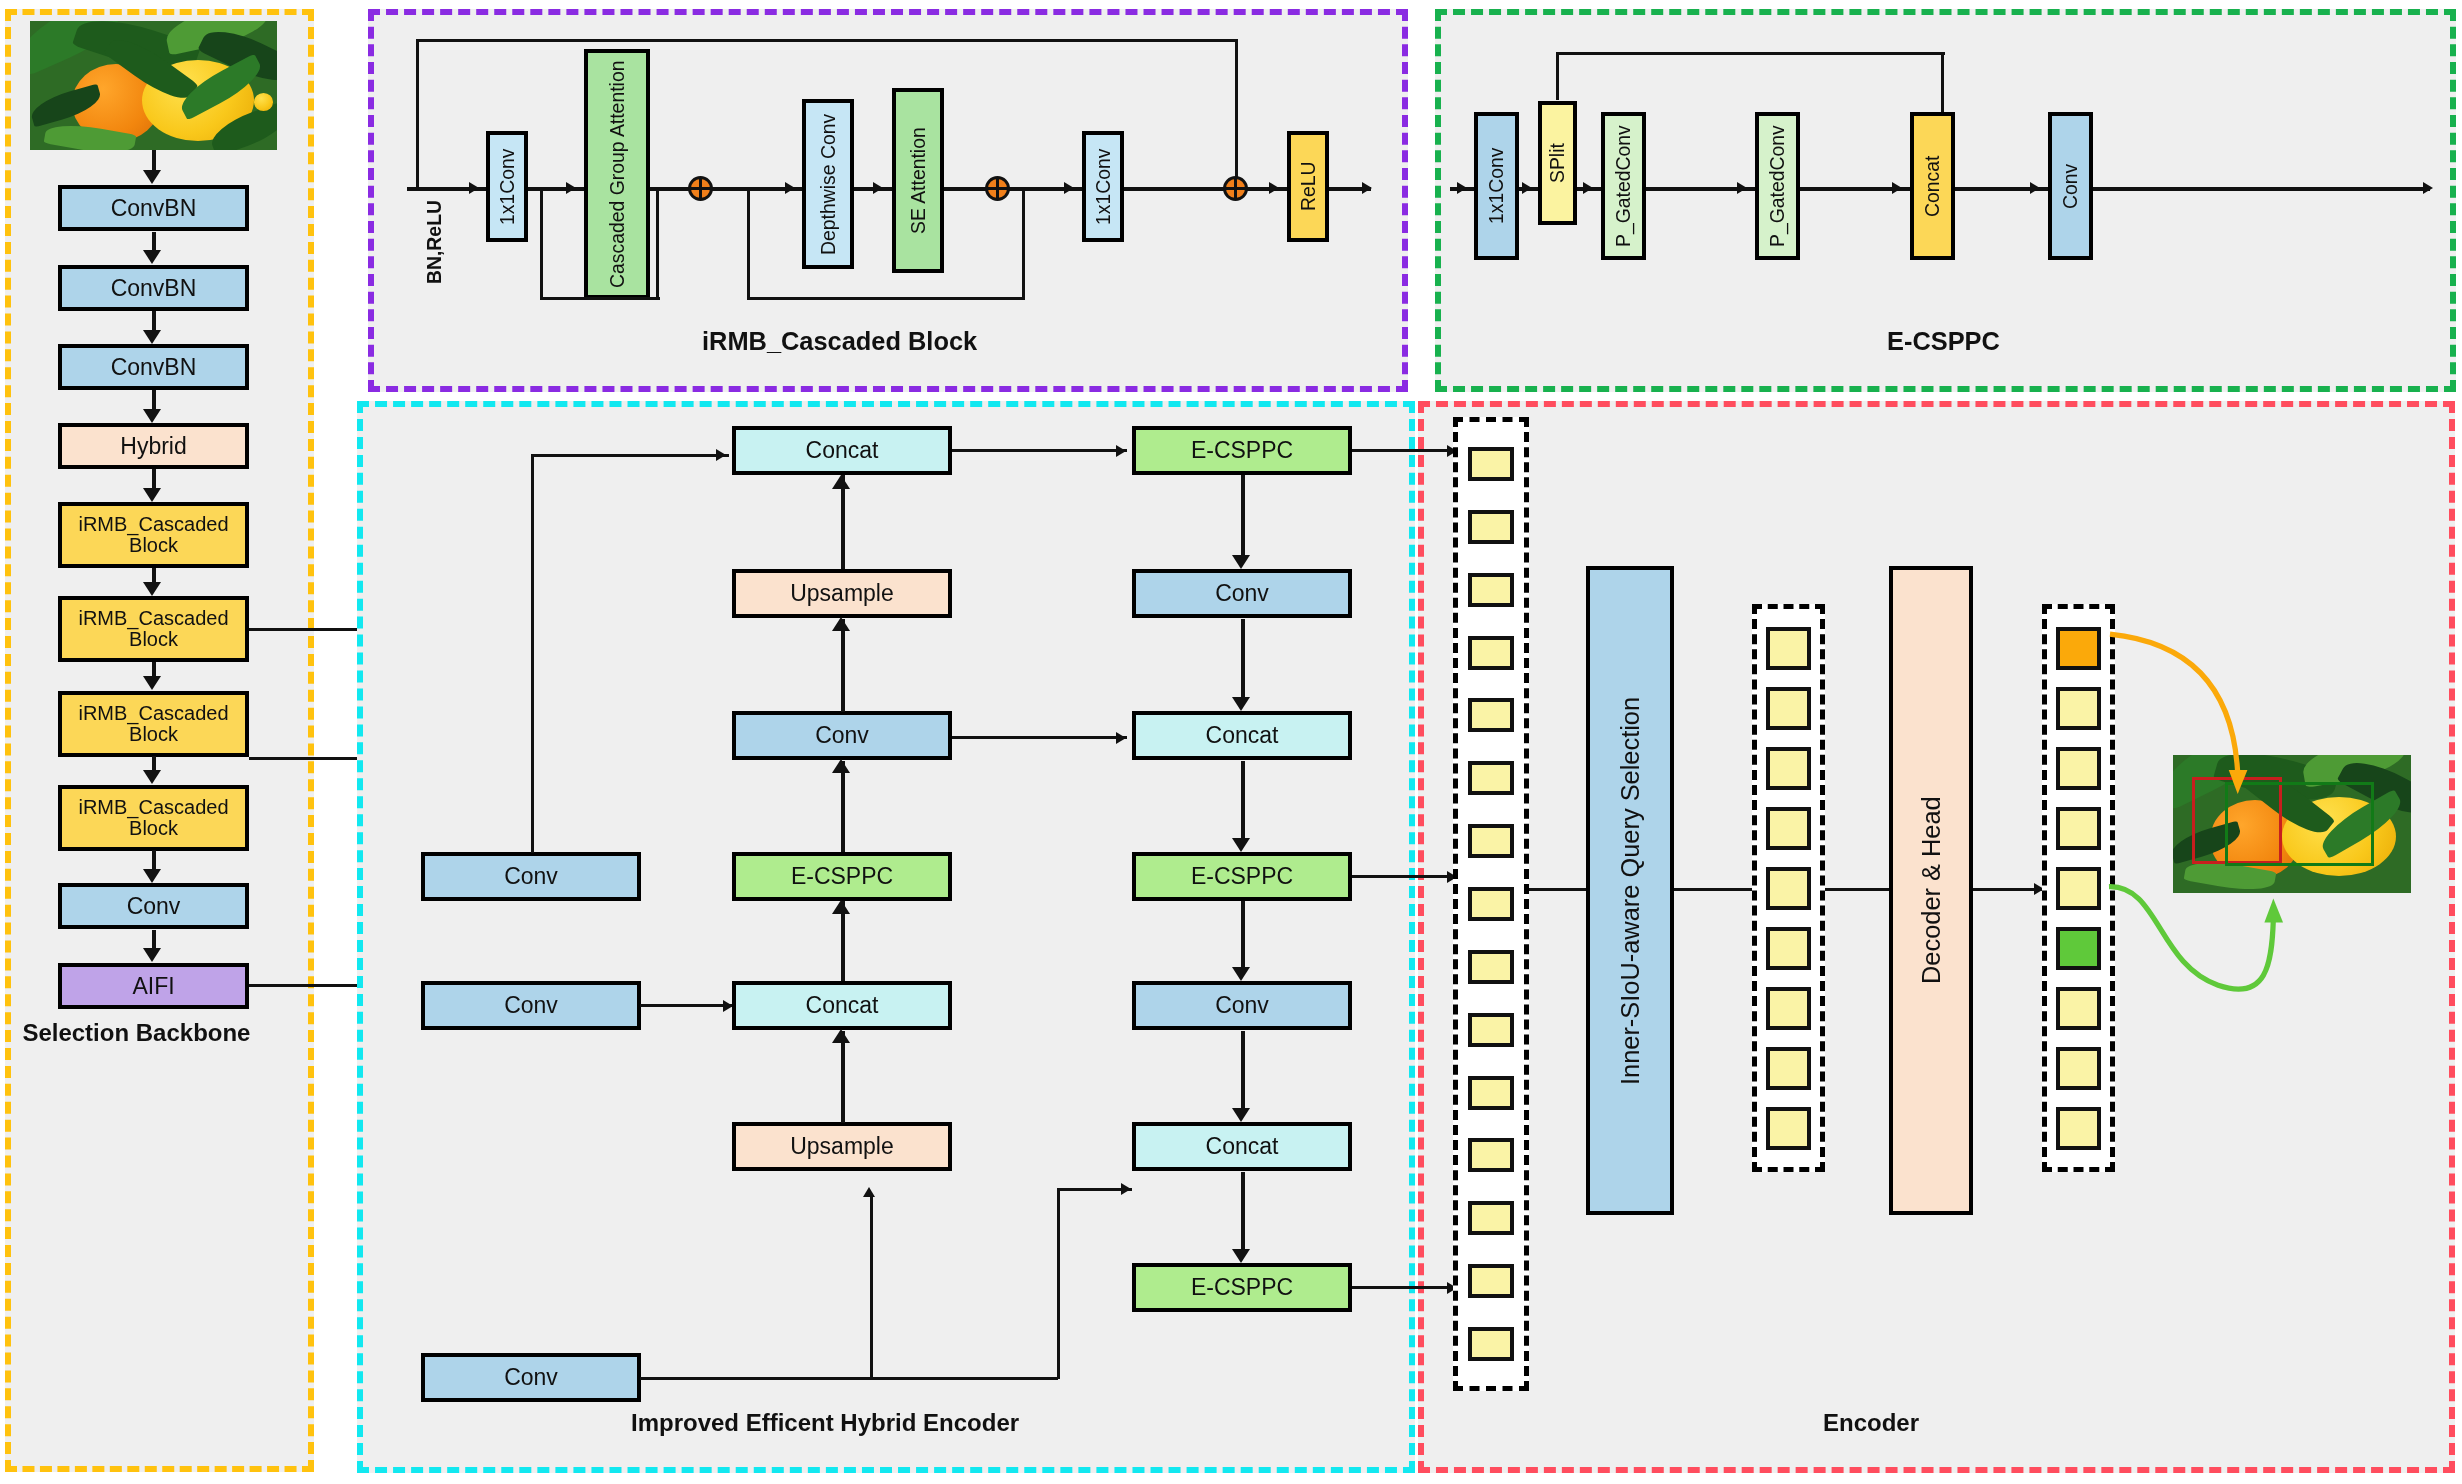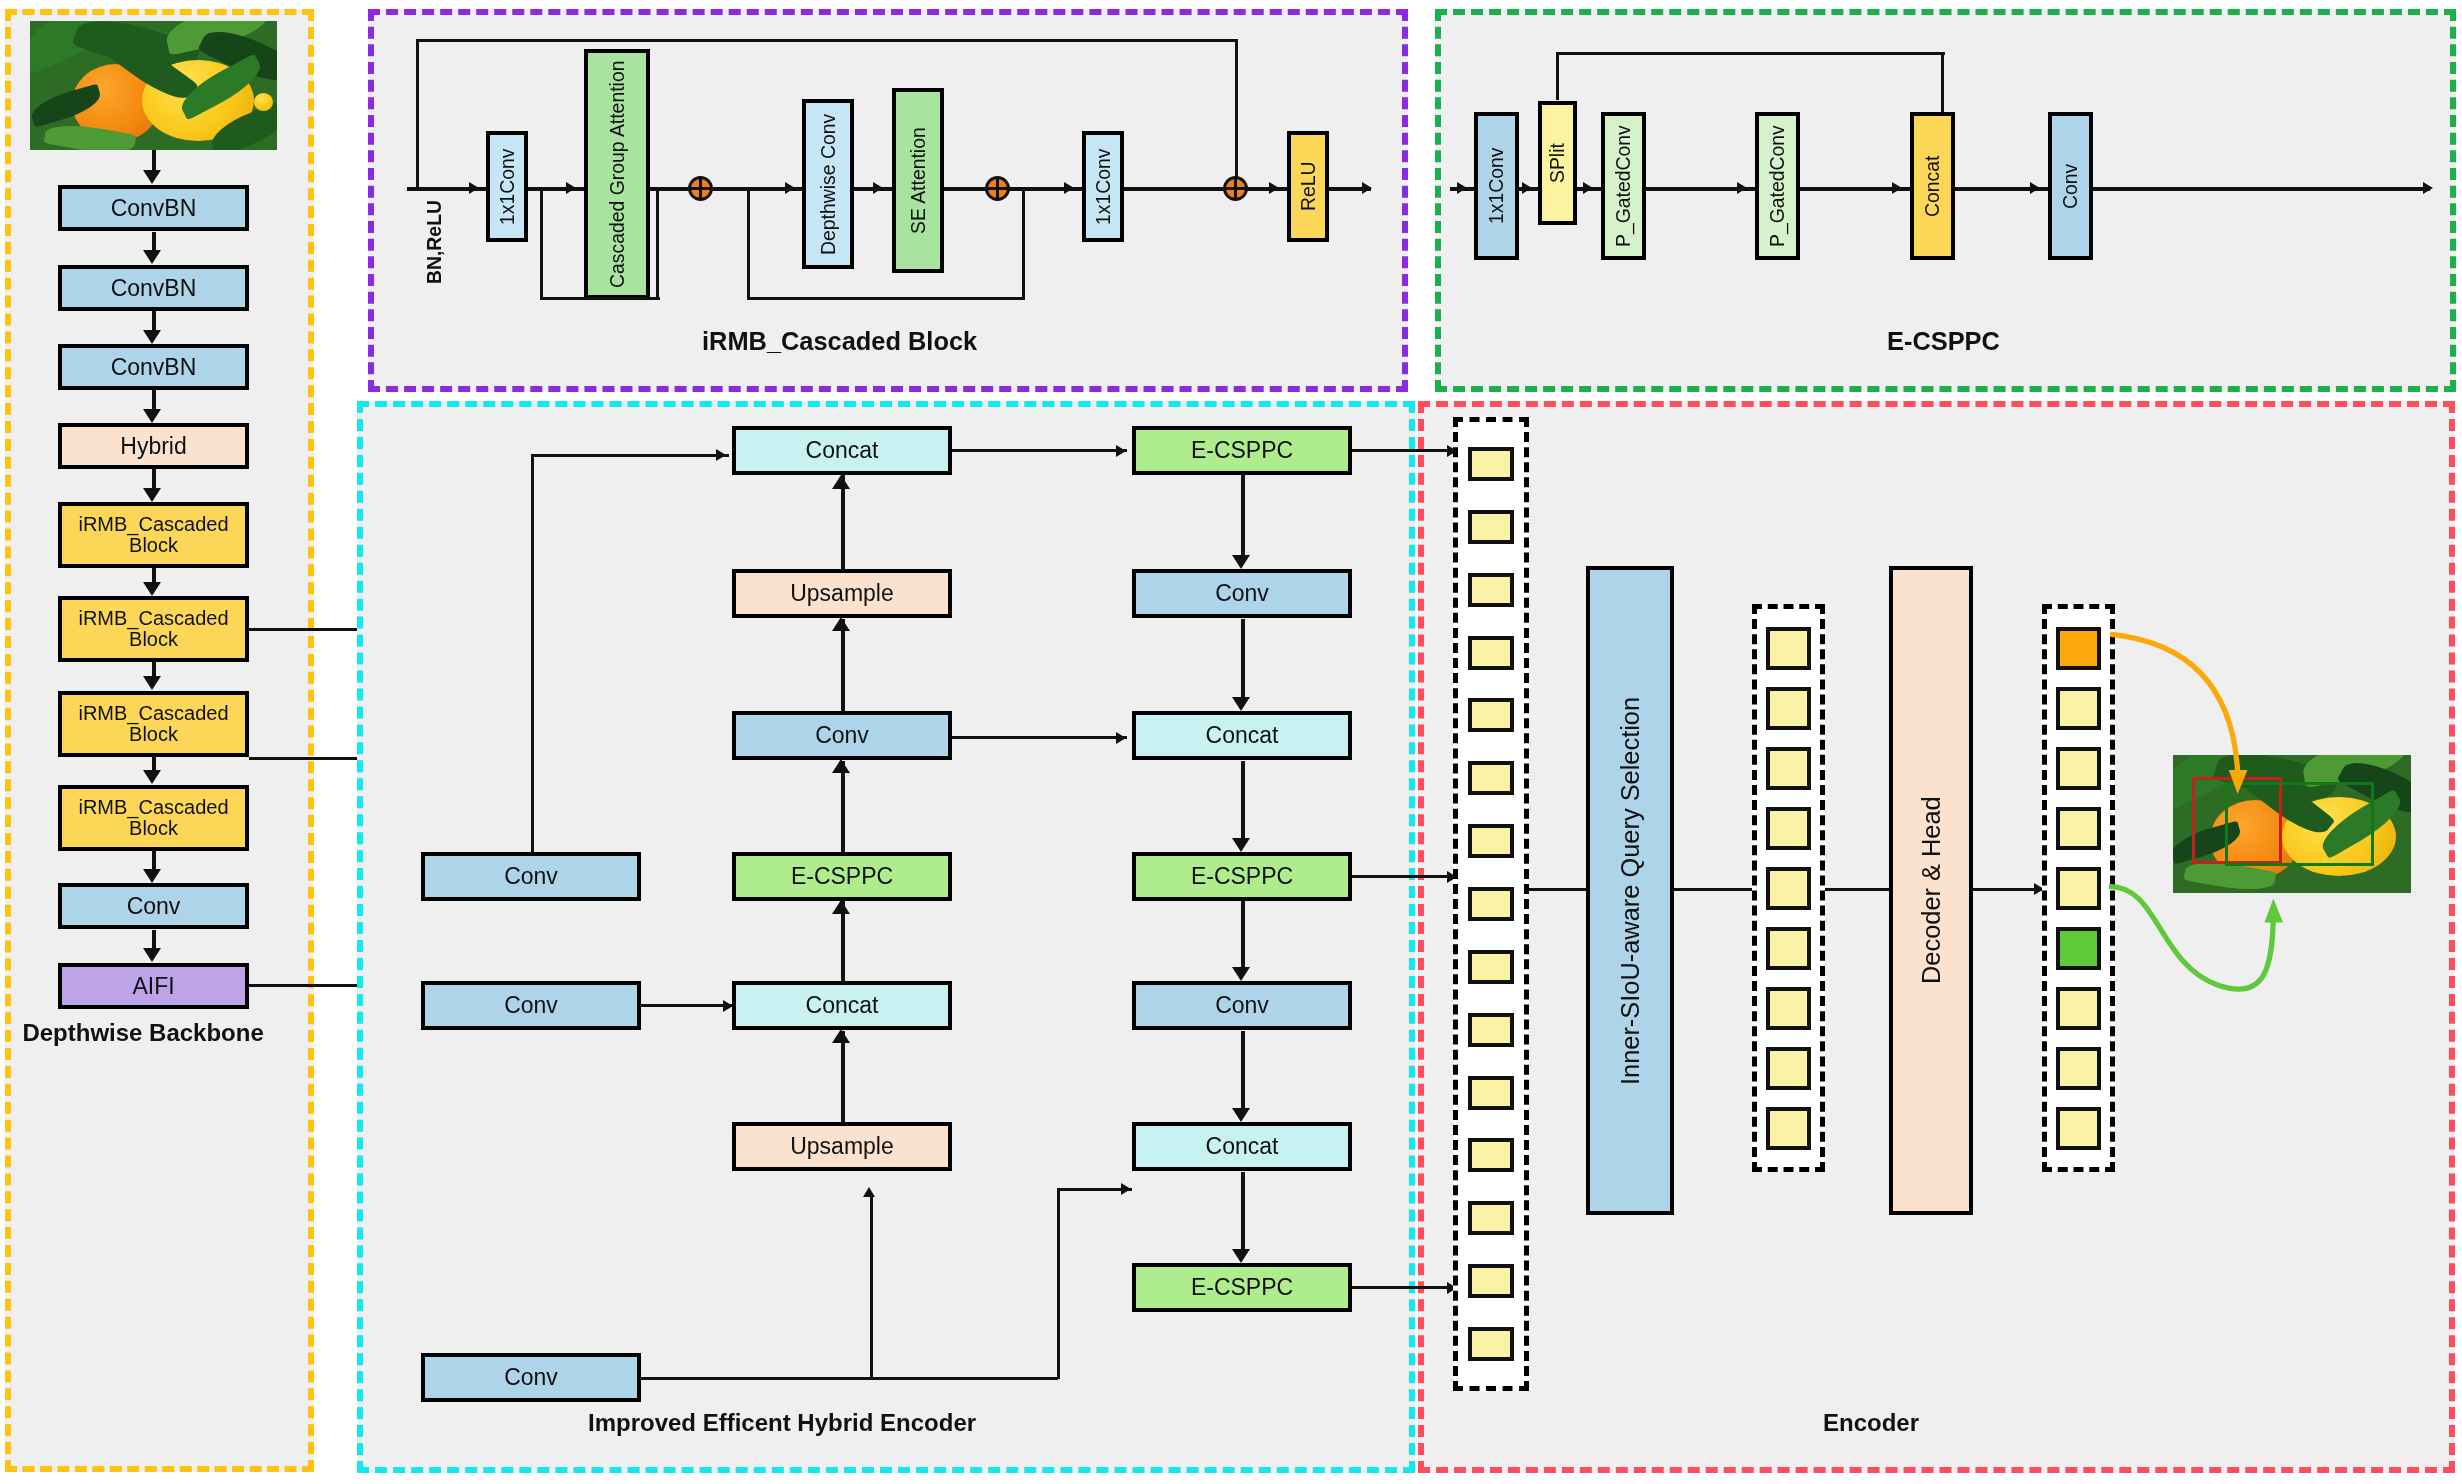--- a/index.html
+++ b/index.html
@@ -157,21 +157,21 @@
   <div class="ln vl" style="left:152px;top:930px;width:3.7px;height:21px;"></div>
   <div class="arw down" style="left:143px;top:948px;"></div>
 
   <div class="box b-purple" style="left:58px;top:963px;width:191px;height:46px;font-size:23px;">
     <span>AIFI</span>
   </div>
 
   <div class="ln hl h3" style="left:249px;top:984px;width:172px;height:3px;"></div>
   <div class="arw sm right" style="left:410px;top:980px;"></div>
 
-  <div class="sect-label" style="left:22.4px;top:1019px;font-size:24px;">Depthwise Backbone</div>
+  <div class="sect-label" style="left:22.4px;top:1019px;font-size:24px;">Selection Backbone</div>
 
   <div class="sect irmb" style="left:368px;top:9px;width:1040px;height:383px;"></div>
 
   <div class="ln hl" style="left:416px;top:39px;width:822px;height:3px;"></div>
   <div class="ln vl" style="left:416px;top:39px;width:3px;height:149px;"></div>
   <div class="ln vl" style="left:1235px;top:39px;width:3px;height:149px;"></div>
 
   <div class="sect-label" style="left:423px;top:200px;font-size:19.4px;writing-mode:vertical-rl;transform:rotate(180deg);">BN,ReLU</div>
 
   <div class="ln hl" style="left:407px;top:187px;width:964px;height:3.7px;"></div>
@@ -354,21 +354,21 @@
   <div class="arw down" style="left:1232px;top:697px;"></div>
   <div class="ln vl" style="left:1241px;top:761px;width:3.7px;height:79px;"></div>
   <div class="arw down" style="left:1232px;top:838px;"></div>
   <div class="ln vl" style="left:1241px;top:901px;width:3.7px;height:68px;"></div>
   <div class="arw down" style="left:1232px;top:967px;"></div>
   <div class="ln vl" style="left:1241px;top:1031px;width:3.7px;height:80px;"></div>
   <div class="arw down" style="left:1232px;top:1108px;"></div>
   <div class="ln vl" style="left:1241px;top:1172px;width:3.7px;height:78px;"></div>
   <div class="arw down" style="left:1232px;top:1249px;"></div>
 
-  <div class="sect-label" style="left:588px;top:1409px;font-size:24px;">Improved Efficent Hybrid Encoder</div>
+  <div class="sect-label" style="left:631px;top:1409px;font-size:24px;">Improved Efficent Hybrid Encoder</div>
 
   <div class="sect decoder" style="left:1418px;top:401px;width:1037px;height:1072px;"></div>
 
   <div class="ln hl h3" style="left:1352px;top:449px;width:105px;height:3px;"></div>
   <div class="arw sm right" style="left:1447px;top:445px;"></div>
   <div class="ln hl h3" style="left:1352px;top:875px;width:105px;height:3px;"></div>
   <div class="arw sm right" style="left:1447px;top:871px;"></div>
   <div class="ln hl h3" style="left:1352px;top:1286px;width:105px;height:3px;"></div>
   <div class="arw sm right" style="left:1447px;top:1282px;"></div>
 

